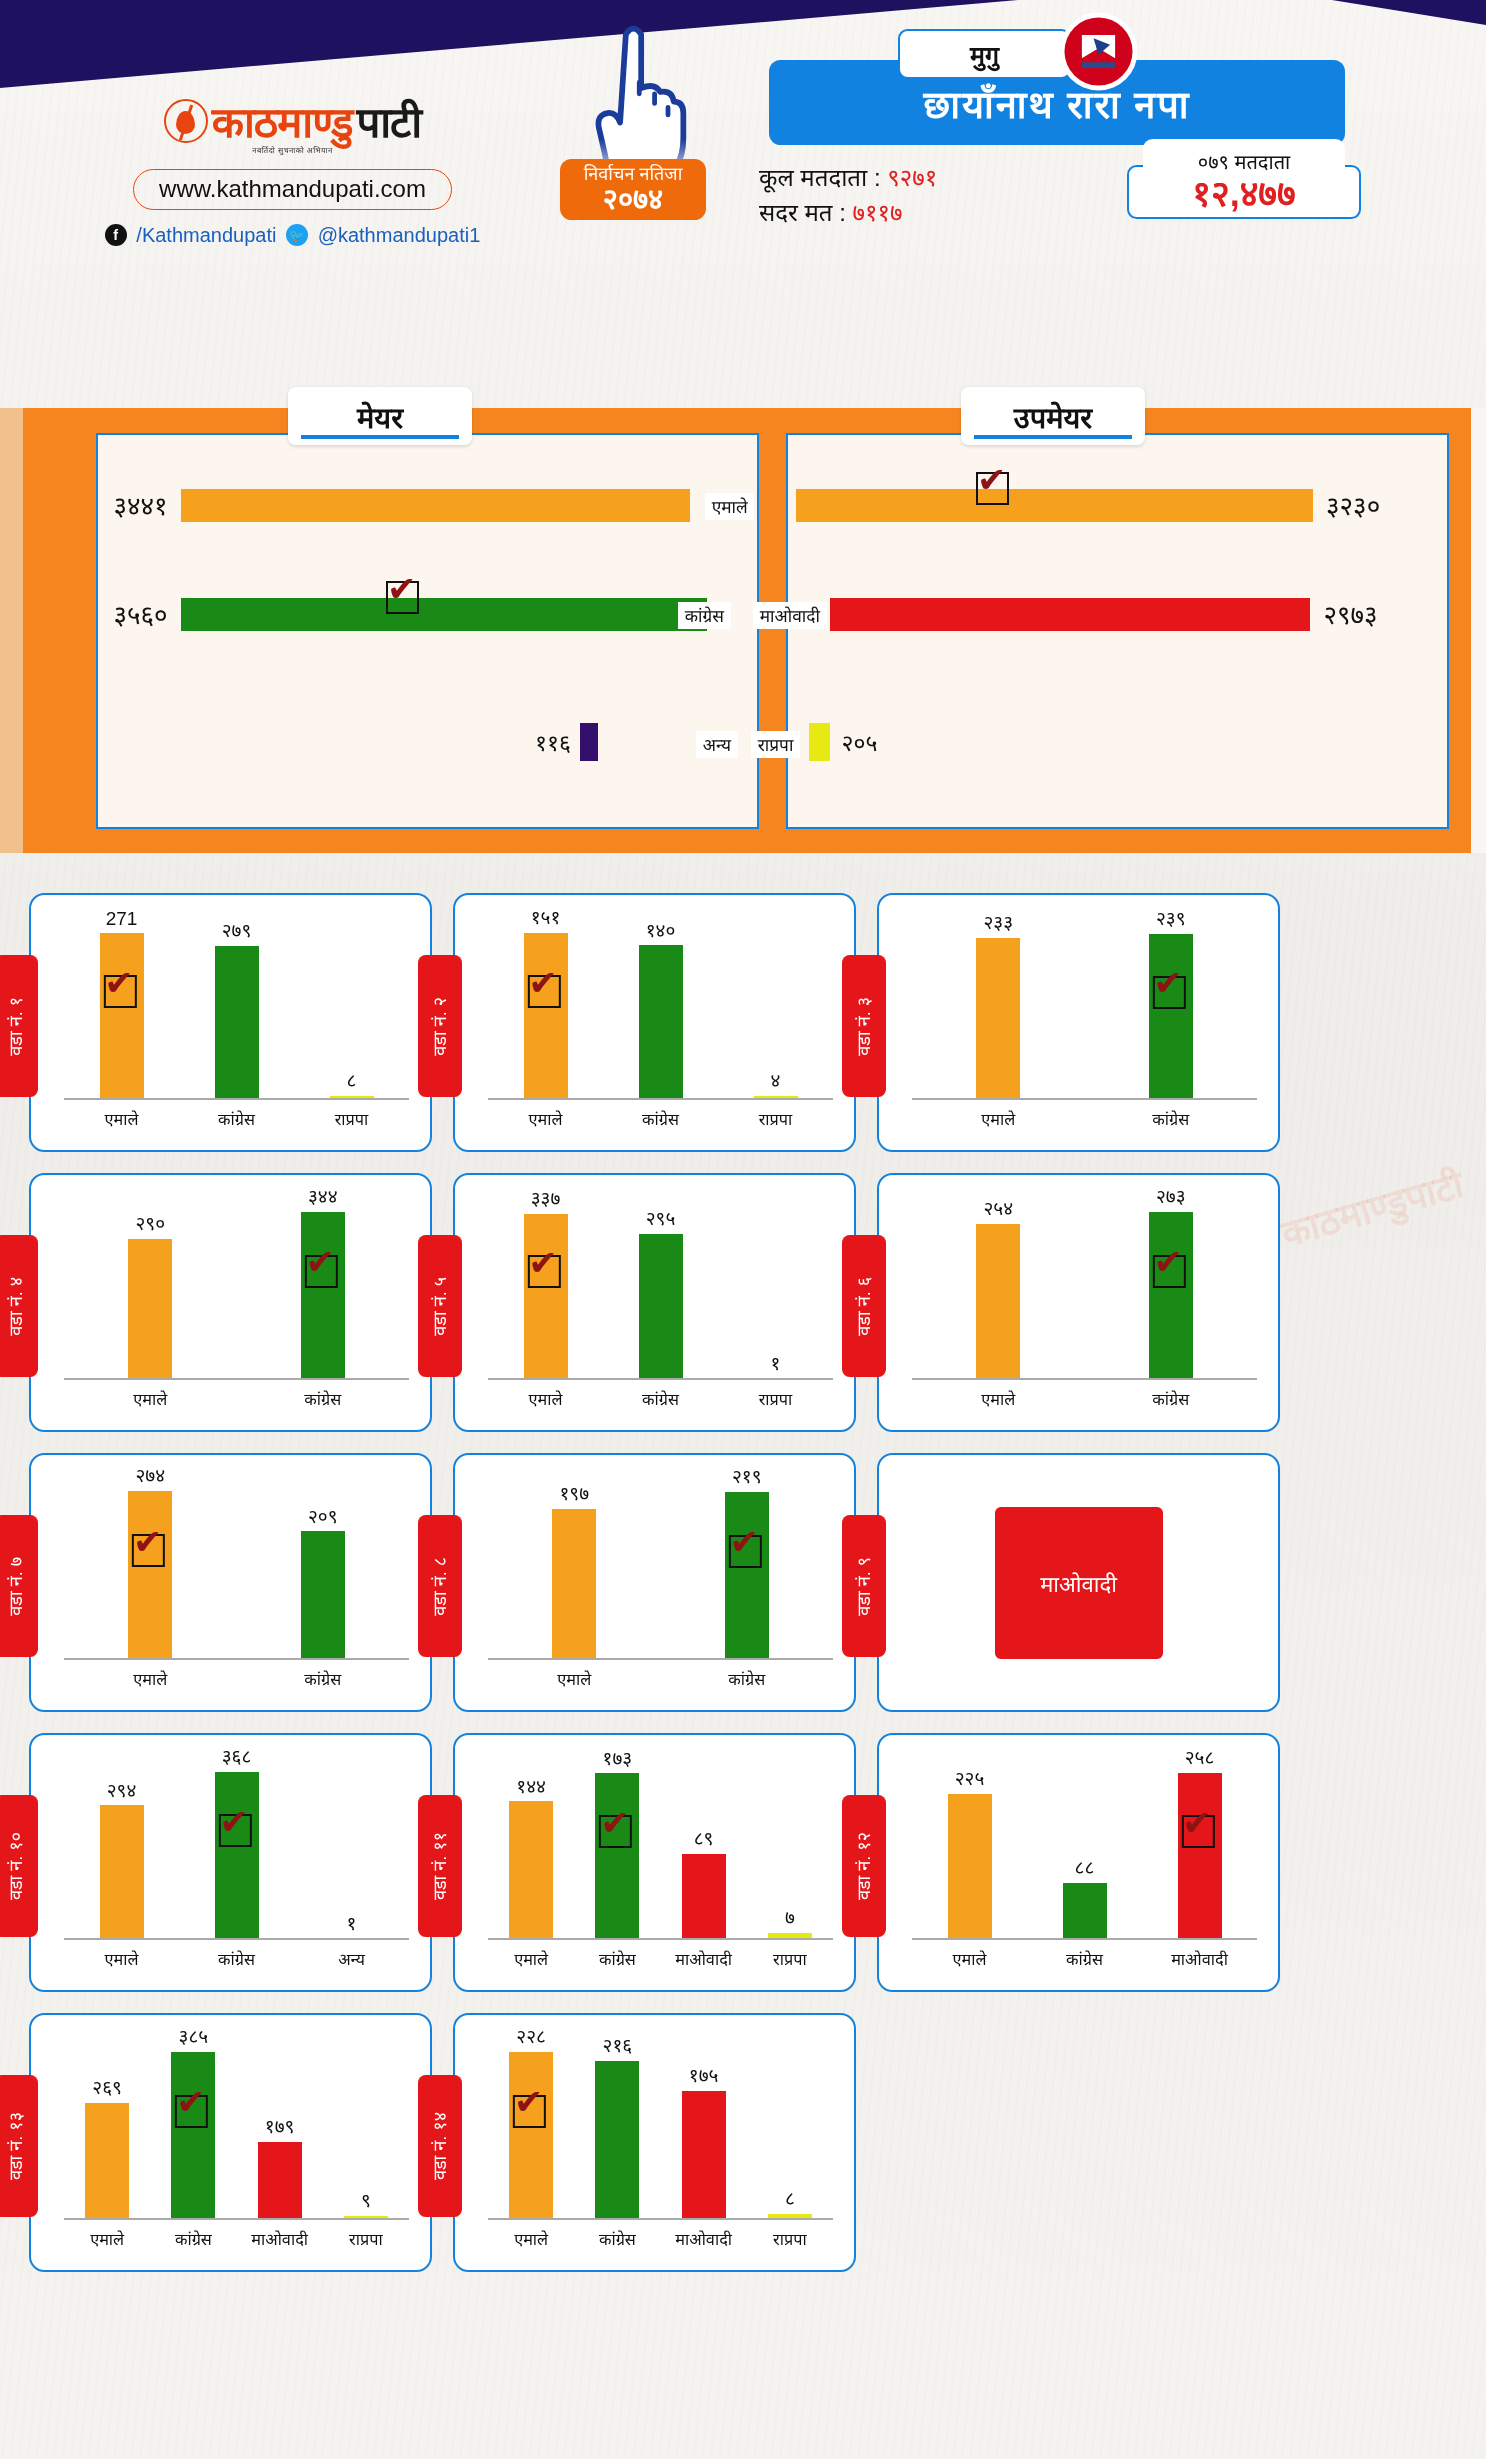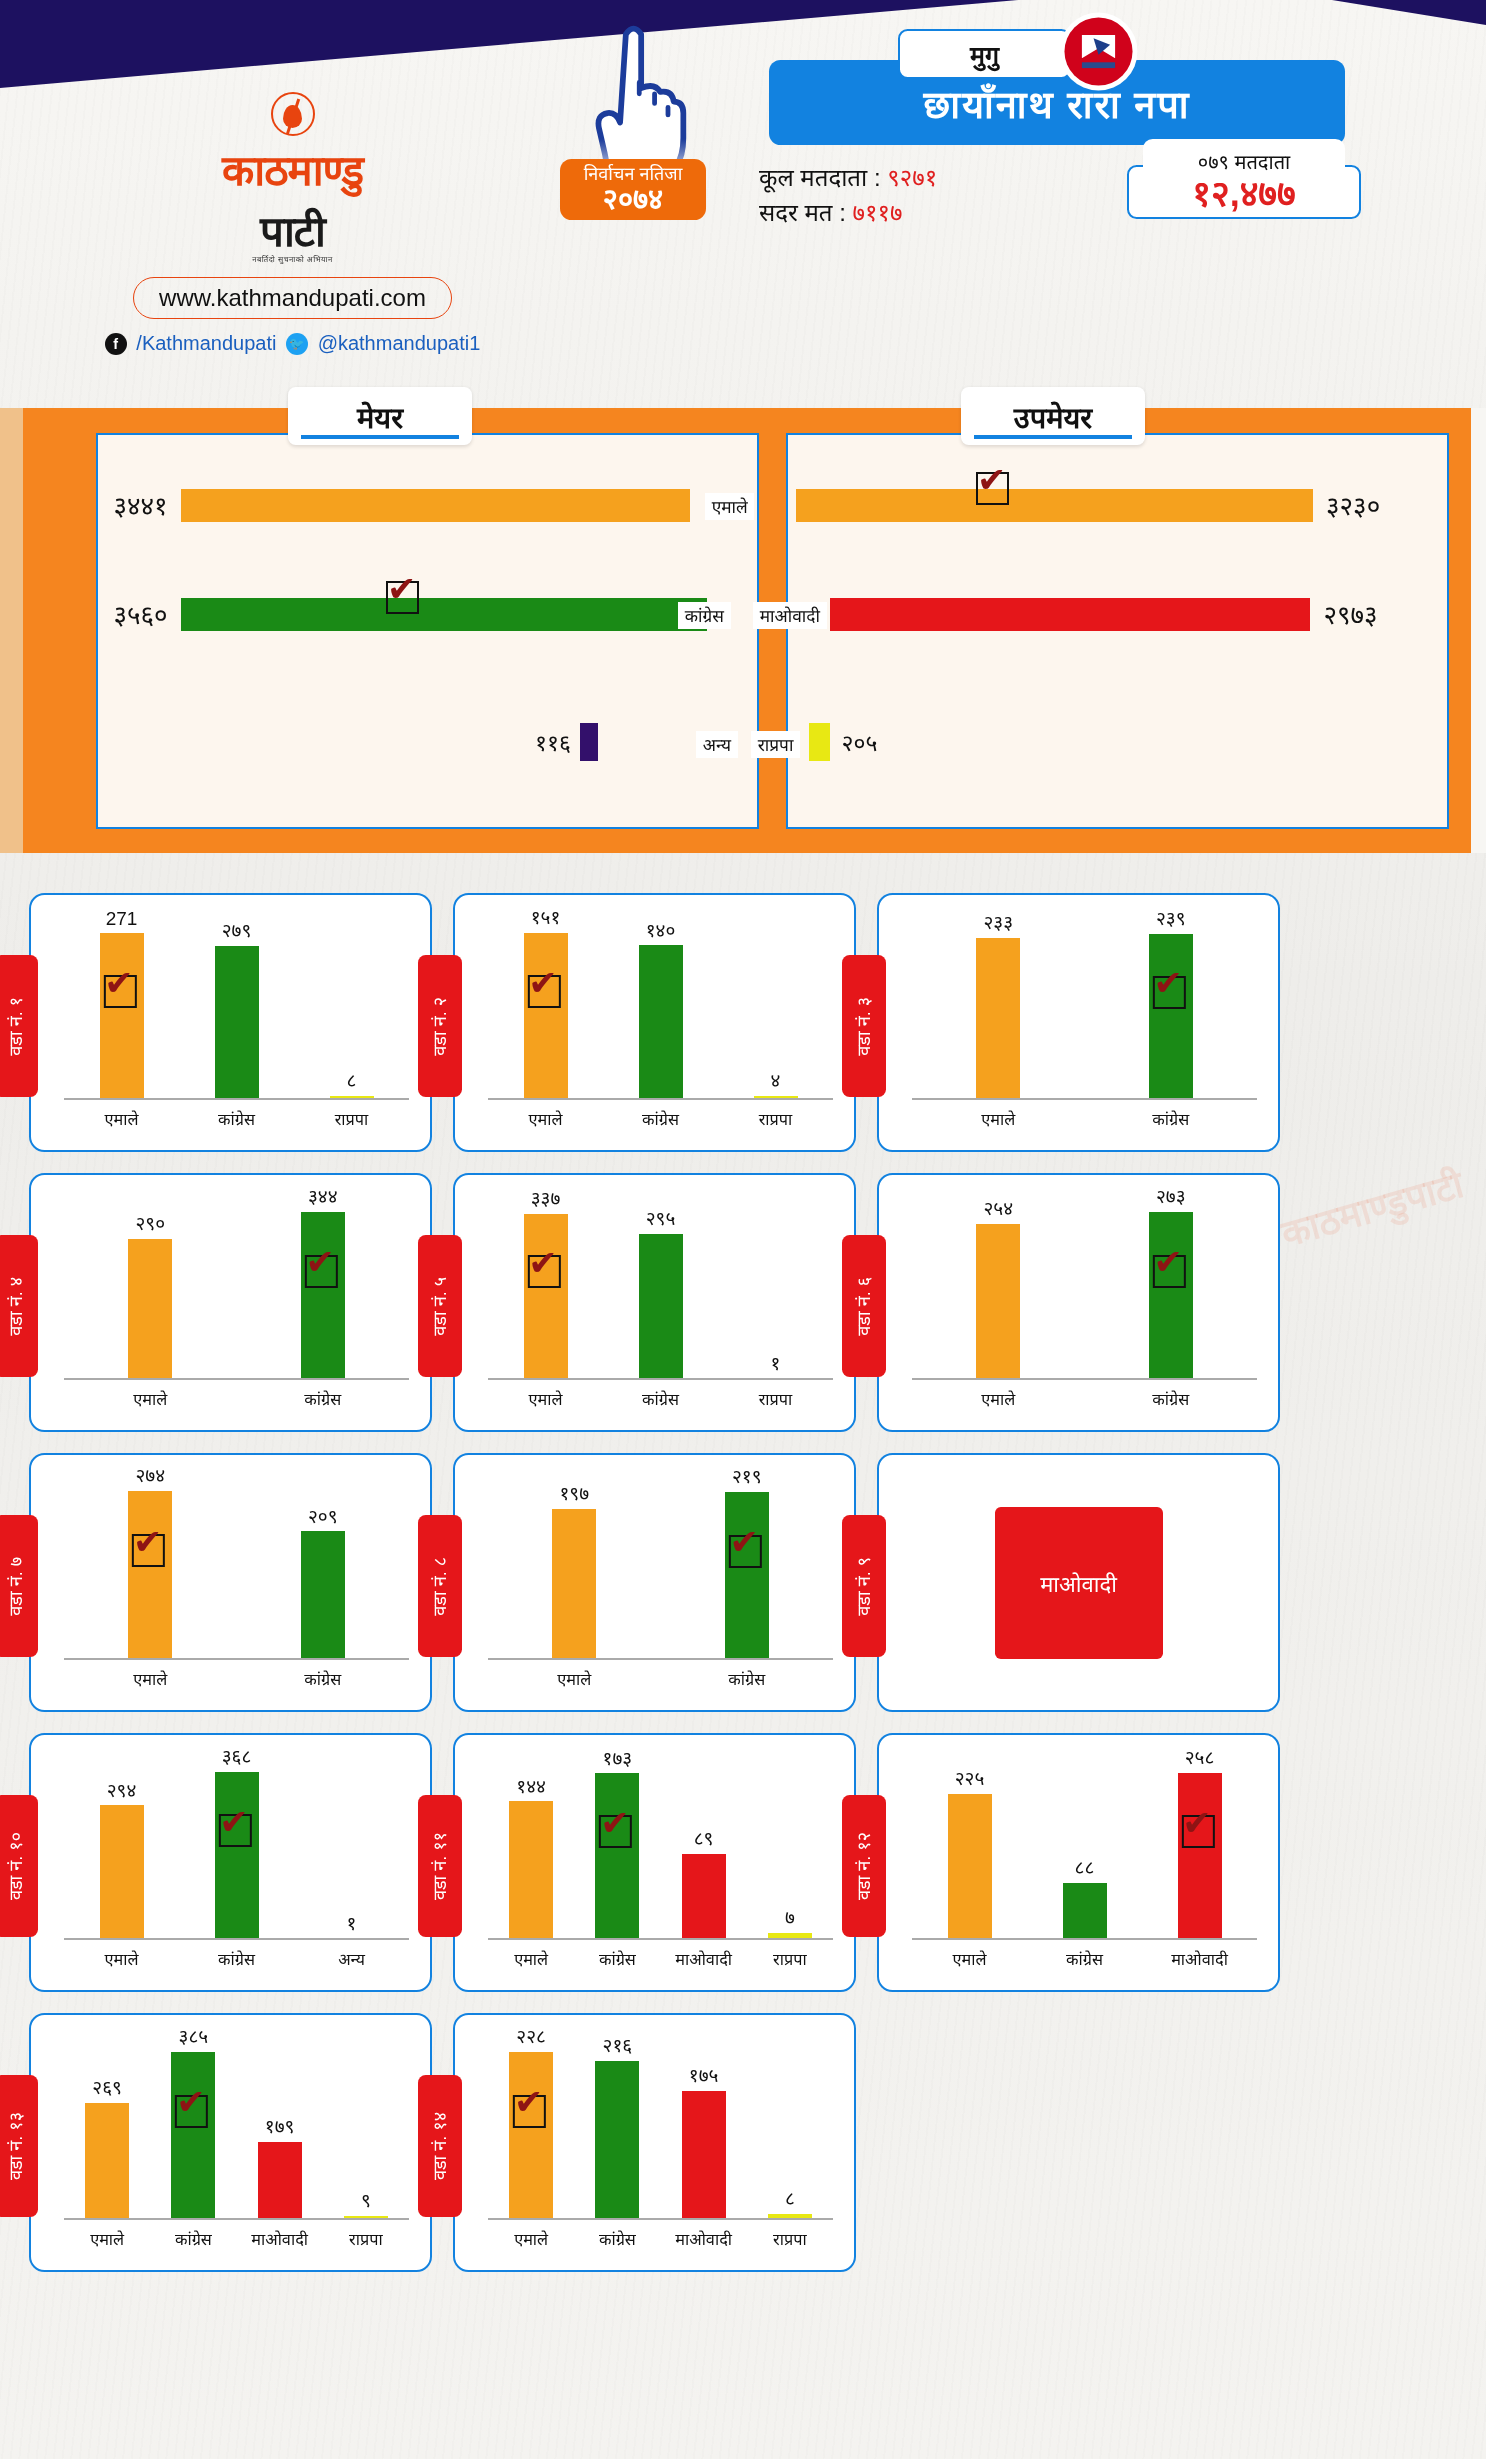--- a/index.html
+++ b/index.html
@@ -34,21 +34,21 @@
     position: absolute; inset: 0;
     background:
       repeating-linear-gradient(96deg, rgba(0,0,0,0.012) 0 1.9px, rgba(255,255,255,0.02) 1.9px 8.6px),
       linear-gradient(180deg,#f7f6f3 0%, #eeedea 40%, #f4f3f0 100%);
   }
 
   
   .header { position: absolute; top: 0; left: 0; width: 1486px; height: 248px; z-index: 5; }
 
   .brand { position: absolute; left: 91px; top: 92px; width: 403px; text-align: center; }
-  .brand-logo { display: flex; align-items: center; justify-content: center; gap: 3.8px; flex-direction: column; }
+  .brand-logo { display: flex; align-items: center; justify-content: center; gap: 3.8px; }
   .brand-mark {
     width: 44px; height: 44px; border: 2.9px solid #E8440F; border-radius: 50%;
     position: relative; display: inline-block;
   }
   .brand-mark::before {
     content: ""; position: absolute; left: 50%; top: 3.8px; width: 2.9px; height: 37px;
     background: #E8440F; transform: translateX(-50%) rotate(18deg);
   }
   .brand-mark::after {
     content: ""; position: absolute; left: 10.6px; top: 10.6px; width: 19px; height: 23px;

